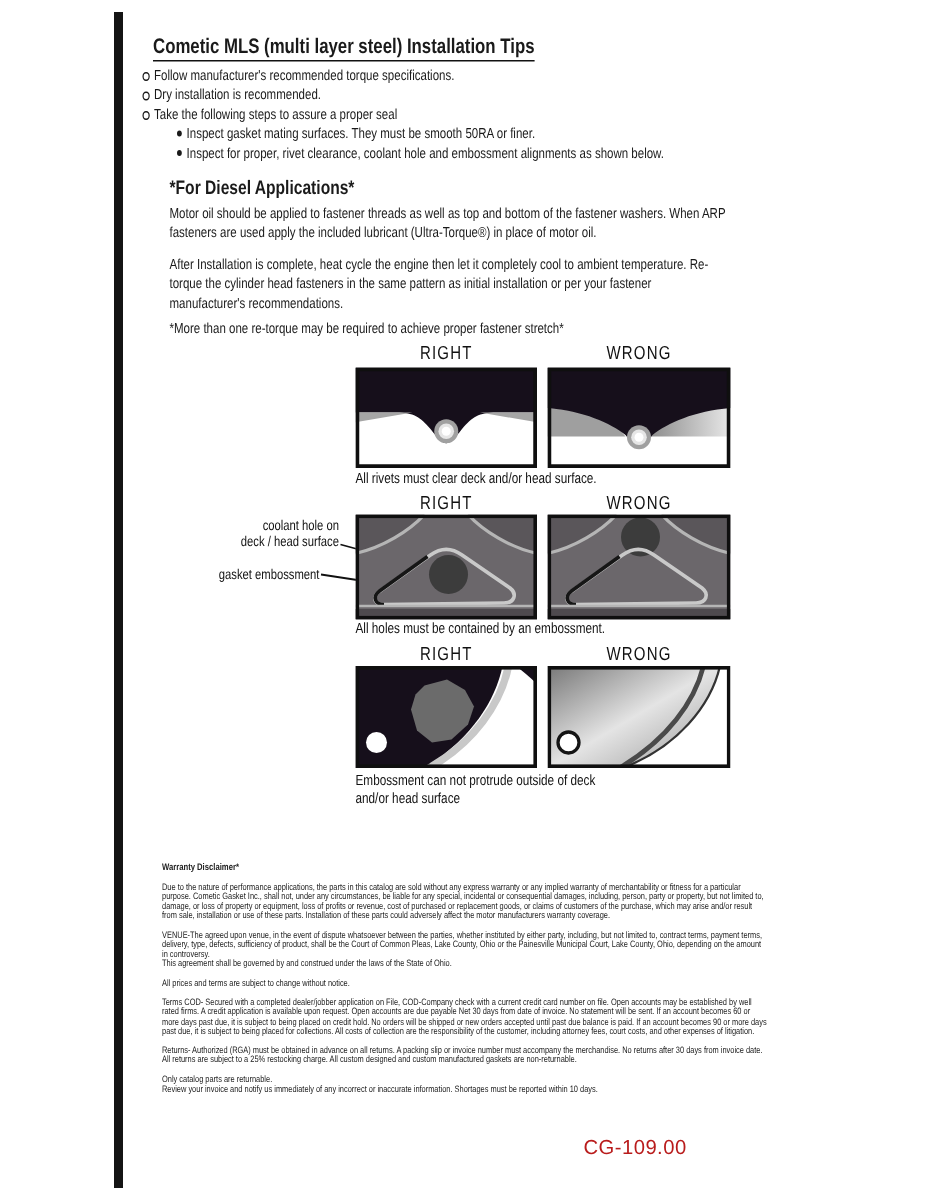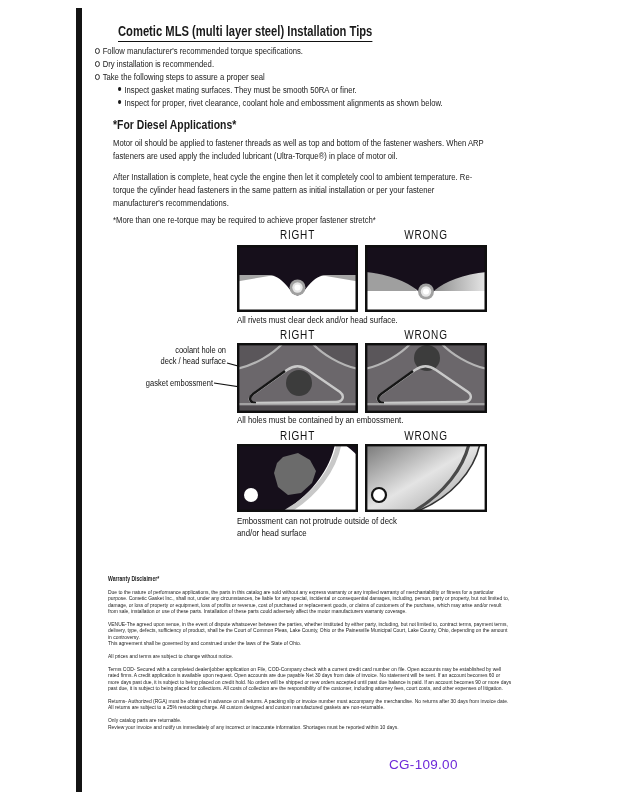--- a/index.html
+++ b/index.html
@@ -28,29 +28,29 @@
     display:inline-block;margin:4px 4px 0 0;flex:none;
   }
   .diesel-h{font-size:13px;font-weight:bold;white-space:nowrap;}
   .para{font-size:9.6px;line-height:13.2px;}
   .dg-label{font-size:12.5px;letter-spacing:1px;color:#111;text-align:center;}
   .caption{font-size:9.8px;line-height:12px;color:#111;white-space:pre-line;}
   .annot{font-size:9.4px;line-height:11px;color:#111;text-align:right;white-space:pre-line;}
   .legal{font-size:6.2px;line-height:6.5px;color:#222;width:505px;}
   .legal p{margin:0 0 6.2px 0;white-space:pre-line;}
   .legal-h{font-weight:bold;font-size:6.4px;margin:0 0 6.4px 0;}
-  .pagenum{font-size:13.5px;color:#6d28d9;letter-spacing:0.3px;}
+  .pagenum{font-size:13.5px;color:#b91c1c;letter-spacing:0.3px;}
   svg{display:block;}
 </style>
 </head>
 <body>
 
 <div class="abs" style="left:76px;top:8px;width:6px;height:784px;background:#141414;"></div>
 
-<div class="abs" style="left:118px;top:22px;">
+<div class="abs" style="left:102px;top:22px;">
   <span class="page-title cond">Cometic MLS (multi layer steel) Installation Tips</span>
 </div>
 
 <div class="abs cond body-txt" style="left:95px;top:44px;width:560px;">
   <div class="bullet-row">
     <span class="bullet-o"></span>
     <span>Follow manufacturer's recommended torque specifications.</span>
   </div>
   <div class="bullet-row">
     <span class="bullet-o"></span>

